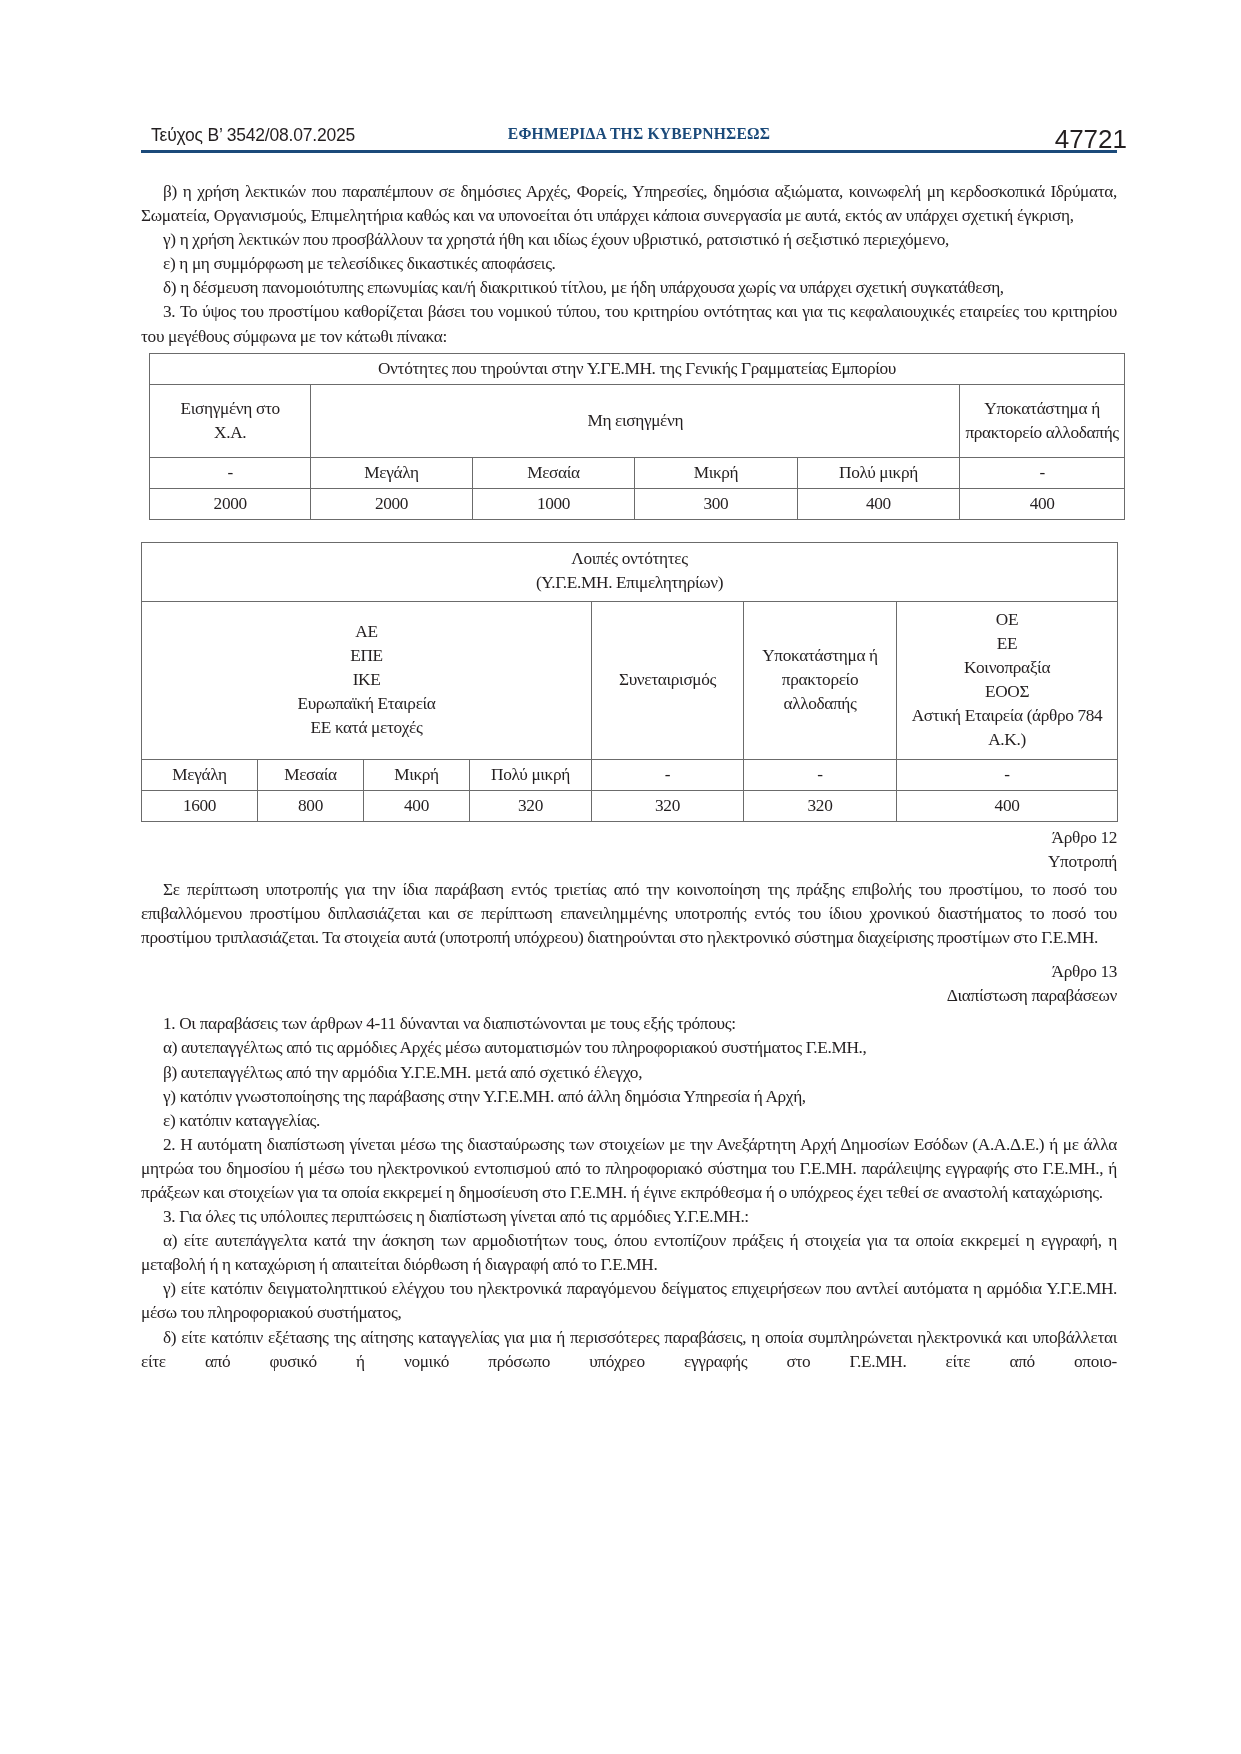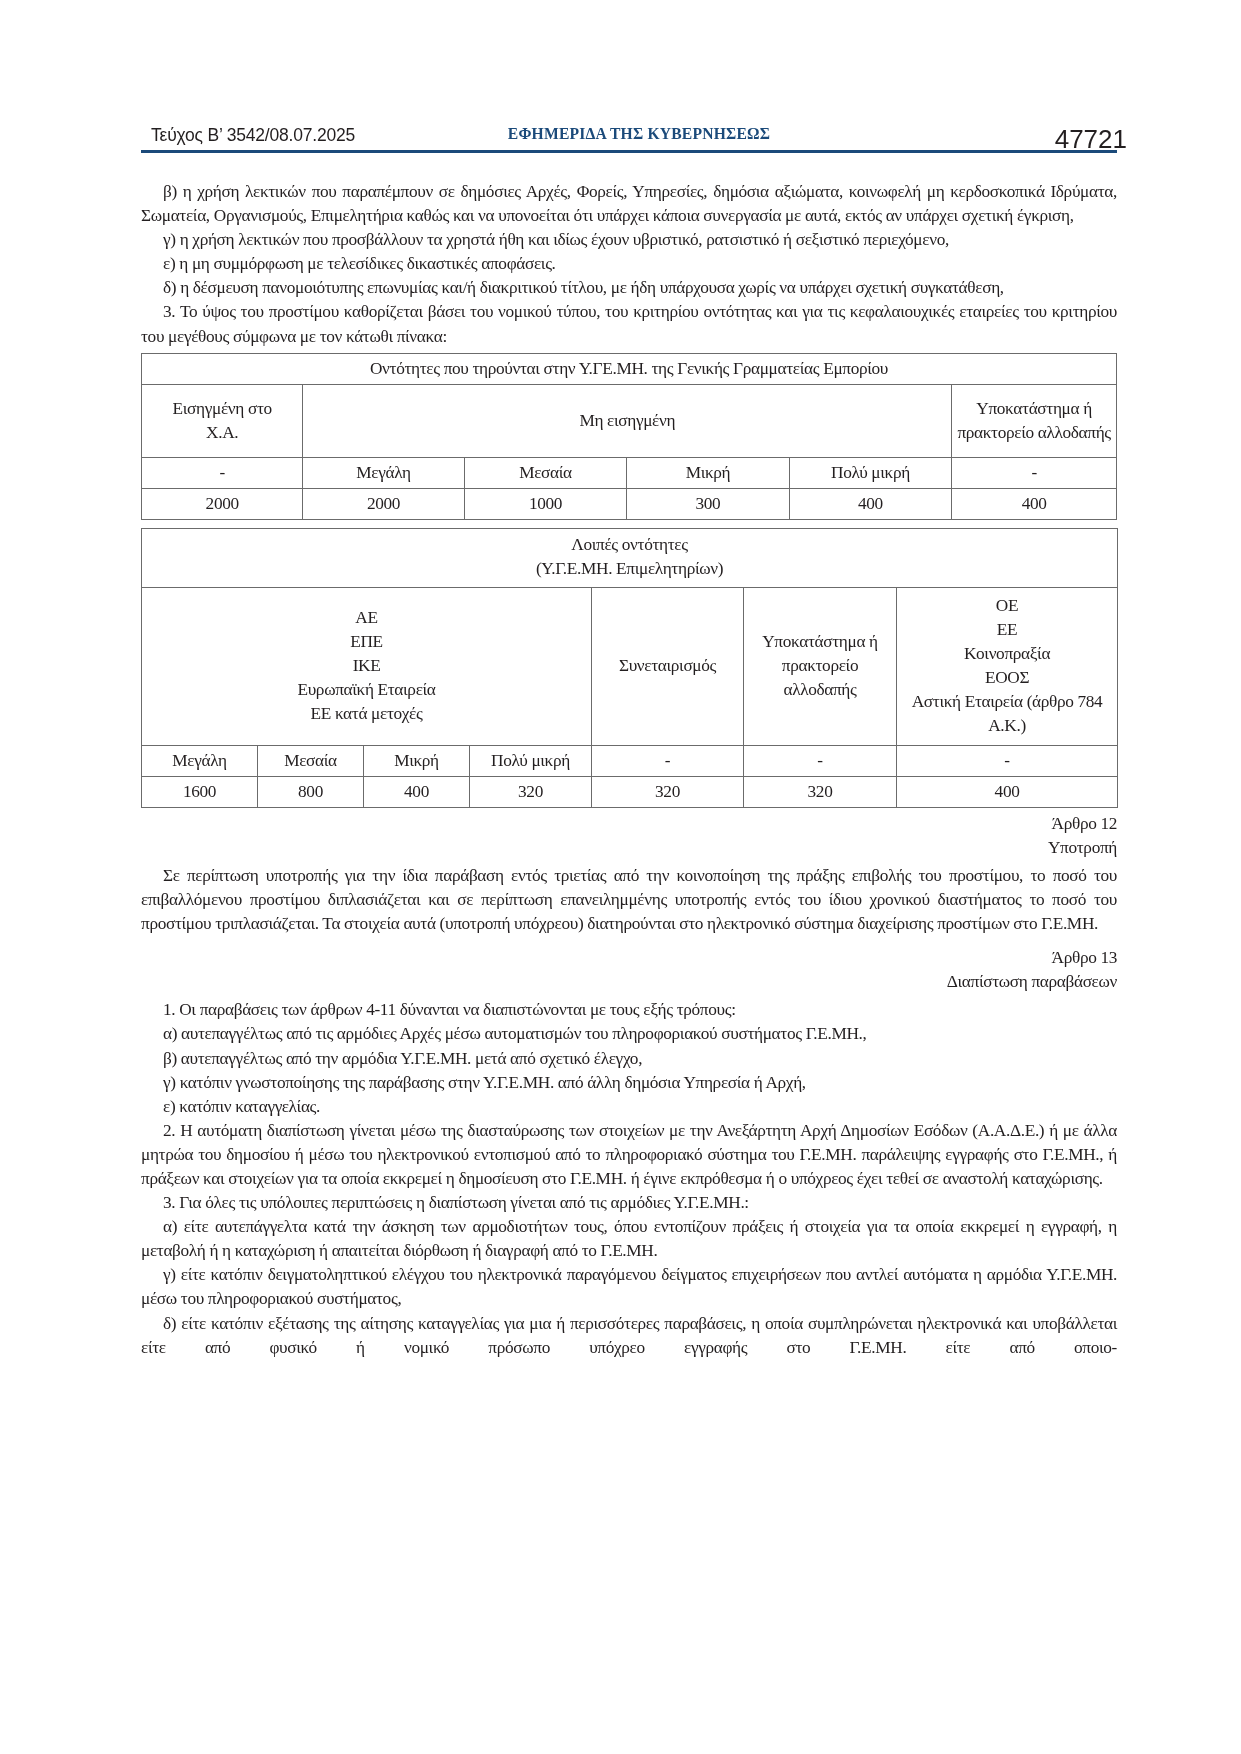--- a/index.html
+++ b/index.html
@@ -15,22 +15,22 @@
   .hdr-rule { position: absolute; left: 0; top: 150px; width: 976px; height: 3px; background: #1b4a7a; }
   .body-text { position: absolute; left: 0; top: 180px; width: 976px;
                font-size: 17.3px; line-height: 24.1px; letter-spacing: -0.35px; font-family: Liberation Serif, serif; }
   .p { margin: 0; text-align: justify; text-align-last: left; }
   .ind { text-indent: 22px; }
   .art-head { margin: 0; padding-left: 48px; text-align: right; }
   table.t { border-collapse: collapse; width: 976px; table-layout: fixed; font-size: 17.3px;
             letter-spacing: -0.35px; }
   table.t td { border: 1.5px solid #6b6b6b; text-align: center; vertical-align: middle;
                padding: 3px 4px; line-height: 24px; }
-  .t1 { margin-top: 4px; }
-  .t2 { margin-top: 8px; }
+  .t1 { margin-top: 4px; margin-left: 8px; }
+  .t2 { margin-top: 22px; }
   .gap-s { height: 4px; }
   .gap-m { height: 10px; }
 </style>
 </head>
 <body>
 
 <div class="page">
 
   <div class="header">
     <div class="hdr-left">Τεύχος Β’ 3542/08.07.2025</div>

